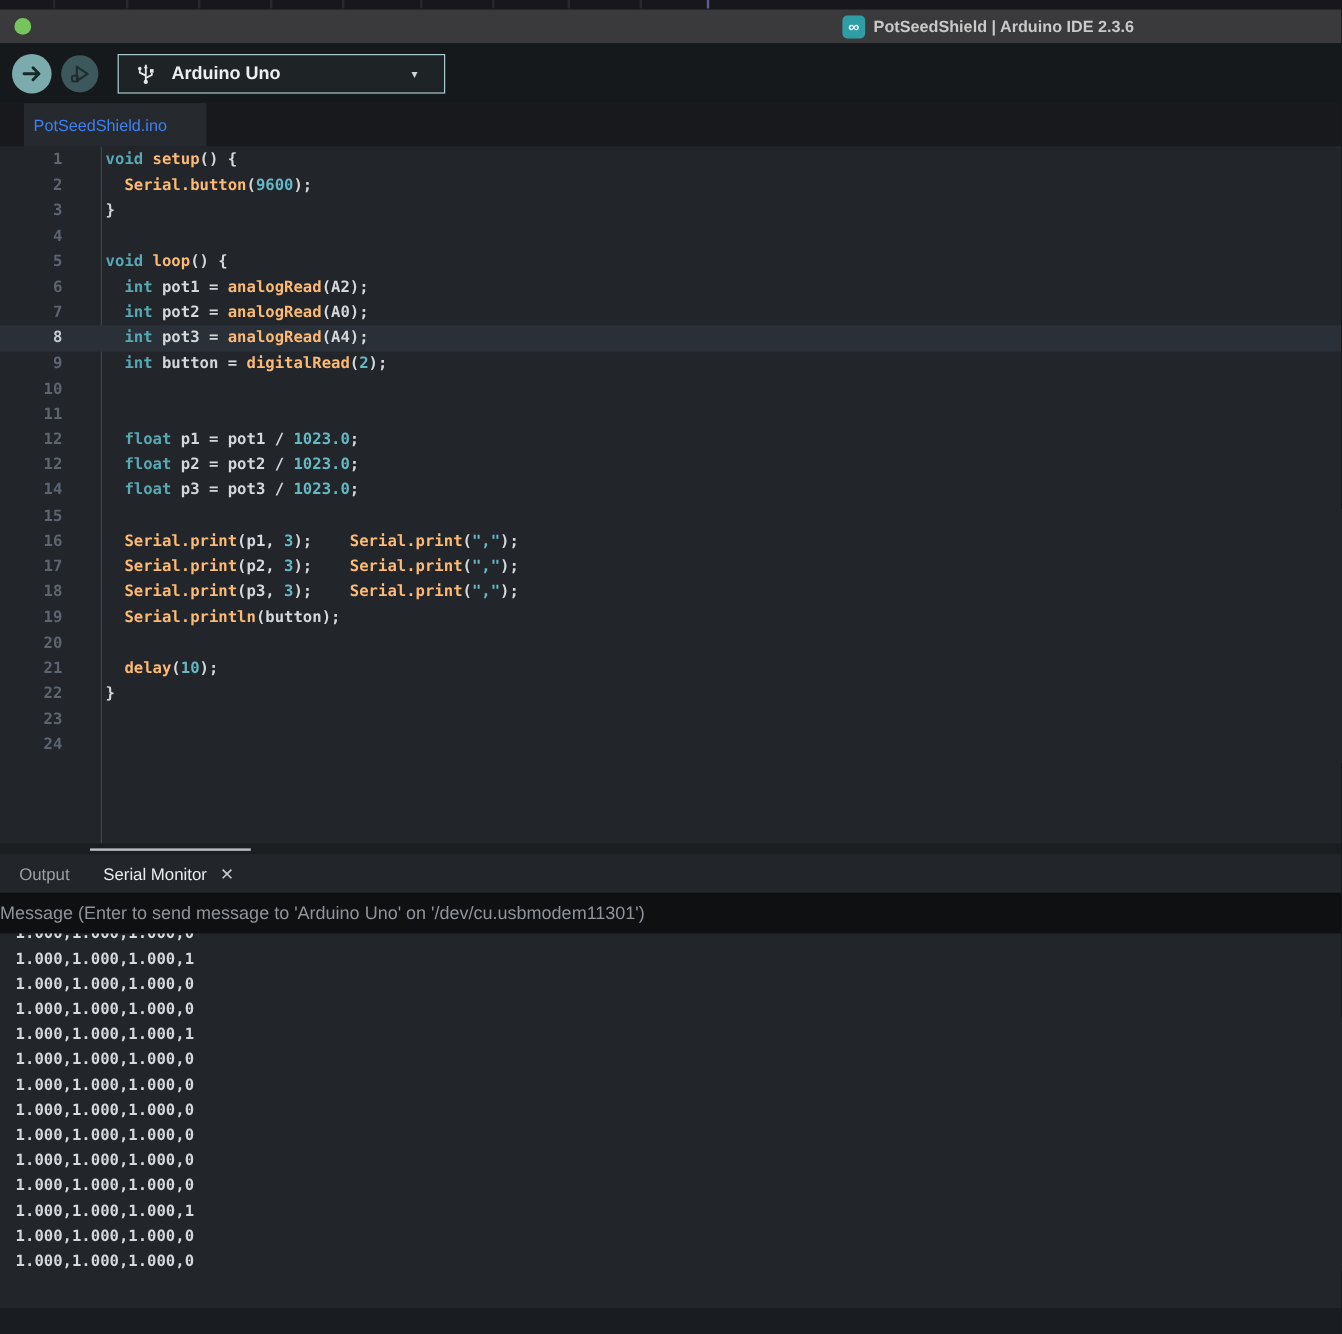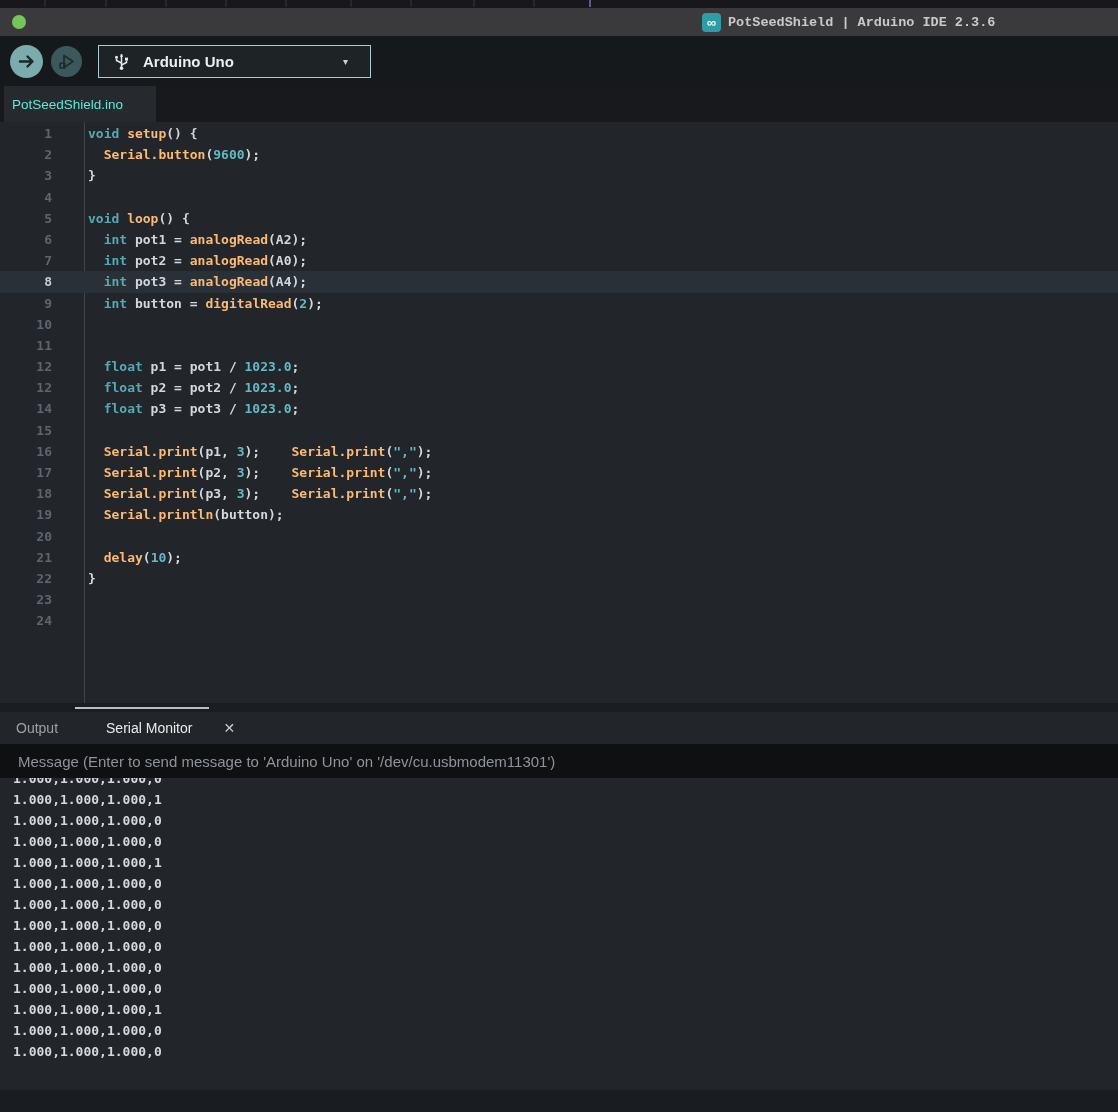--- a/index.html
+++ b/index.html
@@ -12,38 +12,38 @@
   .top-strip .sep { position:absolute; top:0; width:2px; height:7px; background:#27272c; }
   .top-strip .sep.accent { background:#5c5b91; }
 
   
   .titlebar { position:absolute; left:0; top:8px; width:1118px; height:28px; background:#3a3a3c; }
   .traffic-dot { position:absolute; left:12px; top:7px; width:14px; height:14px;
                  border-radius:50%; background:#76c55c; }
   .title-group { position:absolute; left:702px; top:0; height:28px; display:flex; align-items:center; gap:7px; }
   .app-logo { width:19px; height:19px; border-radius:4px; background:#2f9da5; color:#ecfdfe;
               font-weight:bold; font-size:13px; line-height:19px; text-align:center; }
-  .title-text { color:#c9c9c9; font-weight:bold; font-size:13.5px; white-space:nowrap;font-family:Liberation Mono, monospace; }
+  .title-text { color:#c9c9c9; font-weight:bold; font-size:13.5px; white-space:nowrap; }
 
   
   .toolbar { position:absolute; left:0; top:36px; width:1118px; height:50px; background:#16191c; }
   .btn-upload { position:absolute; left:10px; top:9px; width:33px; height:33px; border-radius:50%;
                 background:#7cabae; display:flex; align-items:center; justify-content:center; }
   .btn-debug { position:absolute; left:51px; top:10px; width:31px; height:31px; border-radius:50%;
                background:#3d585c; display:flex; align-items:center; justify-content:center; }
   .board-select { position:absolute; left:98px; top:9px; width:273px; height:33px;
                   background:#1e2326; border:1px solid #a9ccce; display:flex; align-items:center;justify-content:space-between; }
   .usb-icon { margin-left:14px; display:flex; }
   .board-label { margin-left:13px; color:#eceff0; font-weight:bold; font-size:15px; }
   .board-caret { margin-left:auto; margin-right:22px; color:#ccd4d4; font-size:10px; }
 
   
   .tabstrip { position:absolute; left:0; top:86px; width:1118px; height:36px; background:#17191c; }
-  .sketch-tab { position:absolute; left:4px; top:0; height:36px; min-width:152px; padding:0 12px 0 8px;
-                background:#26292d; color:#5eead4; font-size:13.5px; display:flex; align-items:center; }
+  .sketch-tab { position:absolute; left:20px; top:0; height:36px; min-width:152px; padding:0 12px 0 8px;
+                background:#26292d; color:#3b82f6; font-size:13.5px; display:flex; align-items:center; }
 
   
   .editor { position:absolute; left:0; top:122px; width:1118px; height:581px; background:#22262b; overflow:hidden; }
   .editor .vline { position:absolute; left:84px; top:0; width:1px; height:100%; background:#3e454b; }
   .code-rows { position:absolute; left:0; top:1px; width:100%; }
   .line-row { display:flex; height:21.2px; line-height:21.2px; width:100%;
               font-family:"DejaVu Sans Mono","Liberation Mono",monospace; font-size:13px; font-weight:600; }
   .line-row.active { background:#2a3037; }
   .gutter-num { width:52px; text-align:right; color:#5d6570; flex:none; }
   .line-row.active .gutter-num { color:#c6ccd3; }
@@ -52,30 +52,30 @@
   .tok-fn  { color:#fdba74; }
   .tok-num { color:#65b9c4; }
   .tok-str { color:#65b9c4; }
   .tok-cmt { color:#7c838b; }
   .tok-txt { color:#d4d8db; }
 
   
   .divider-band { position:absolute; left:0; top:703px; width:1118px; height:9px; background:#1b1e21; }
   .tab-indicator { position:absolute; left:75px; top:707px; width:134px; height:2px; background:#bcc0c4; }
   .panel-tabs { position:absolute; left:0; top:712px; width:1118px; height:32px; background:#22262a;
-                display:flex; align-items:center;gap:20px; }
+                display:flex; align-items:center; }
   .ptab-output { margin-left:16px; color:#9aa0a6; font-size:14px; }
   .ptab-serial { margin-left:28px; color:#e9ebed; font-size:14px; }
   .ptab-close { margin-left:11px; color:#c9ccce; font-size:14px; }
 
   
   .message-bar { position:absolute; left:0; top:744px; width:1118px; height:34px; background:#0e1012;
                  display:flex; align-items:center; }
   .message-input { width:100%; height:100%; background:transparent; border:none; outline:none;
-                   padding-left:18px; color:#f0abfc; font-size:15px; font-family:"Liberation Sans",sans-serif; }
+                   color:#f0abfc; font-size:15px; font-family:"Liberation Sans",sans-serif; }
   .message-input::placeholder { color:#8f949a; opacity:1; }
 
   
   .serial-out { position:absolute; left:0; top:778px; width:1118px; height:312px; background:#22262a;
                 overflow:hidden; padding-left:13px;
                 font-family:"DejaVu Sans Mono","Liberation Mono",monospace; font-size:13px; font-weight:700;
                 color:#d5d8dc; line-height:21px; }
   .serial-line:first-child { margin-top:-10px; }
 
   .bottom-strip { position:absolute; left:0; top:1090px; width:1118px; height:22px; background:#191c20; }

